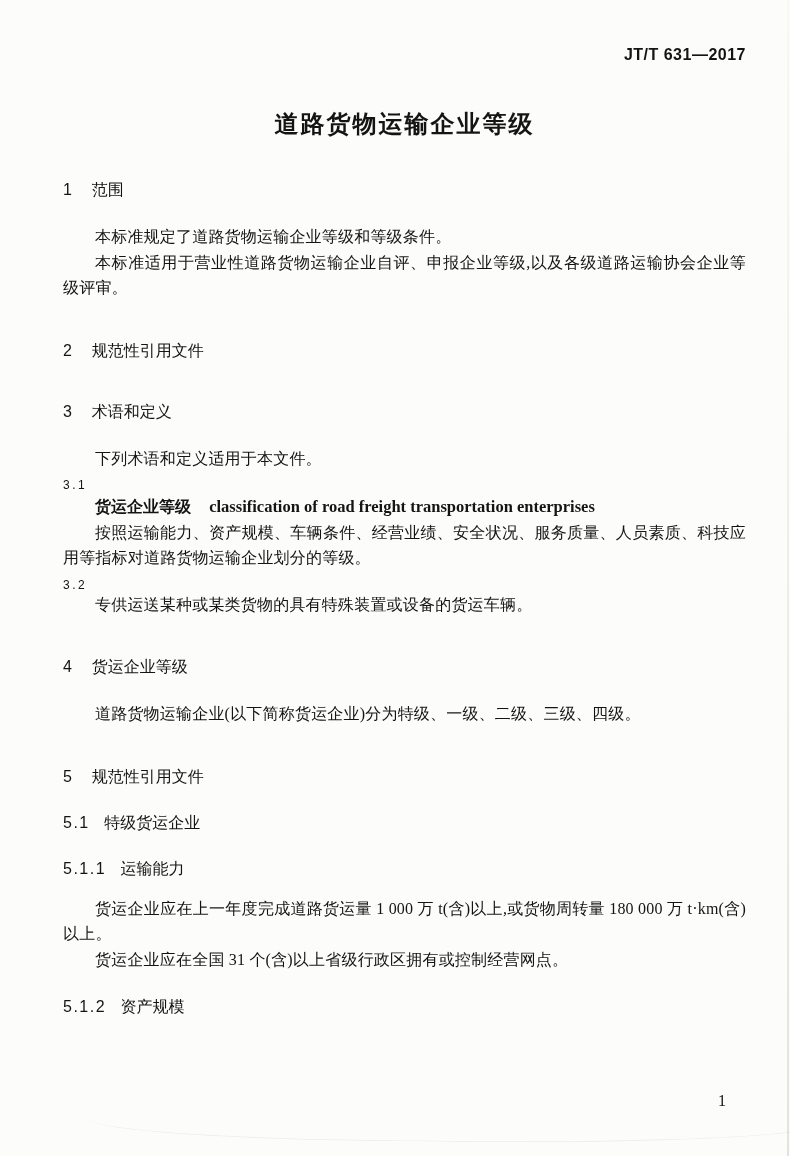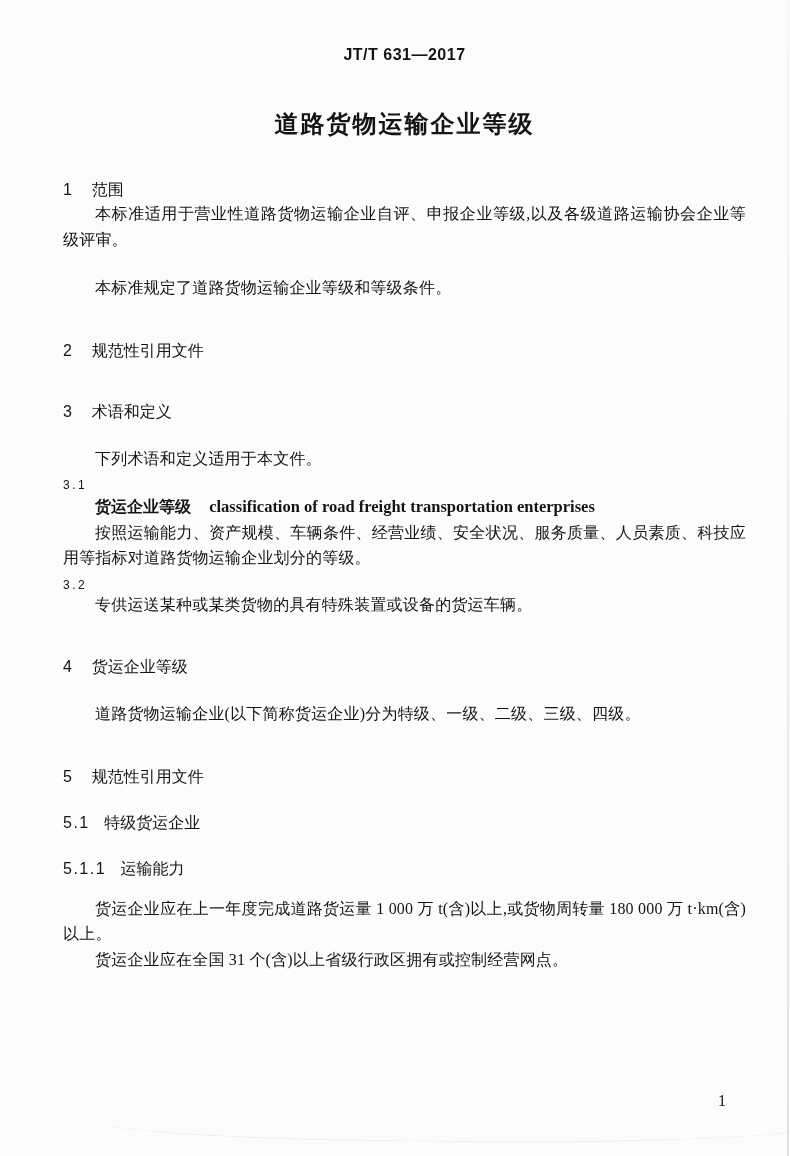--- a/index.html
+++ b/index.html
@@ -15,21 +15,21 @@
     margin: 0 auto;
     background: #fcfcfa;
     color: #141414;
     box-sizing: border-box;
     padding: 0 44px 0 63px;
     overflow: hidden;
   }
   
   .doc-code {
     padding-top: 46px;
-    text-align: center;
+    text-align: right;
     font-family: "Liberation Sans", "DejaVu Sans", sans-serif;
     font-weight: bold;
     font-size: 16px;
     letter-spacing: 0.5px;
   }
   
   .doc-title {
     margin: 44px 0 0 0;
     text-align: center;
     font-family: "Liberation Sans", "DejaVu Sans", sans-serif;
@@ -113,22 +113,22 @@
 
 <div class="page">
 
   <div class="doc-code">JT/T 631—2017</div>
 
   <h1 class="doc-title">道路货物运输企业等级</h1>
 
   <div class="sec-h">
     <span class="num">1</span><span>范围</span>
   </div>
+  <p class="para mt-lg">本标准规定了道路货物运输企业等级和等级条件。</p>
   <p class="para">本标准适用于营业性道路货物运输企业自评、申报企业等级,以及各级道路运输协会企业等级评审。</p>
-  <p class="para mt-lg">本标准规定了道路货物运输企业等级和等级条件。</p>
 
   <div class="sec-h">
     <span class="num">2</span><span>规范性引用文件</span>
   </div>
 
   <div class="sec-h">
     <span class="num">3</span><span>术语和定义</span>
   </div>
   <p class="para mt-lg">下列术语和定义适用于本文件。</p>
 
@@ -153,19 +153,22 @@
   <div class="sec-h sub">
     <span class="num">5.1</span><span>特级货运企业</span>
   </div>
 
   <div class="sec-h sub">
     <span class="num">5.1.1</span><span>运输能力</span>
   </div>
   <p class="para mt-md">货运企业应在上一年度完成道路货运量 1 000 万 t(含)以上,或货物周转量 180 000 万 t·km(含)以上。</p>
   <p class="para">货运企业应在全国 31 个(含)以上省级行政区拥有或控制经营网点。</p>
 
+  <div class="sec-h sub">
+    <span class="num">5.1.2</span><span>资产规模</span>
+  </div>
 
   <div class="page-num">1</div>
 
   <div class="edge-shadow"></div>
   <div class="bottom-curve"></div>
 
 </div>
 
 </body></html>

